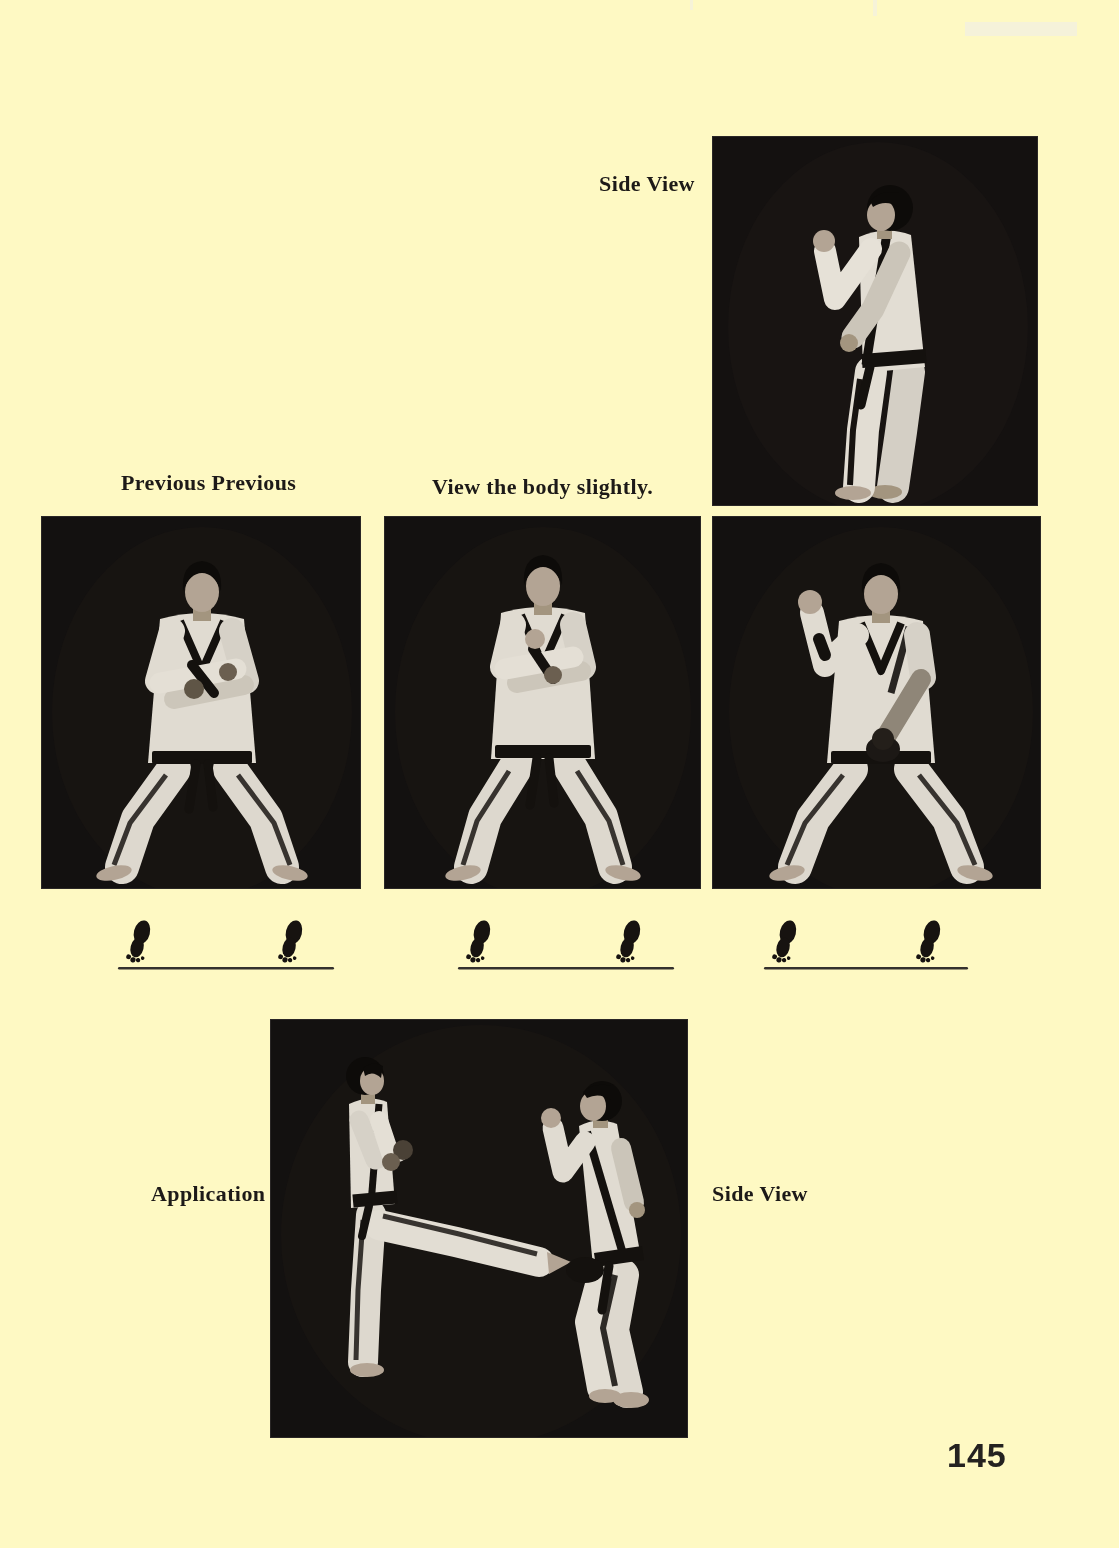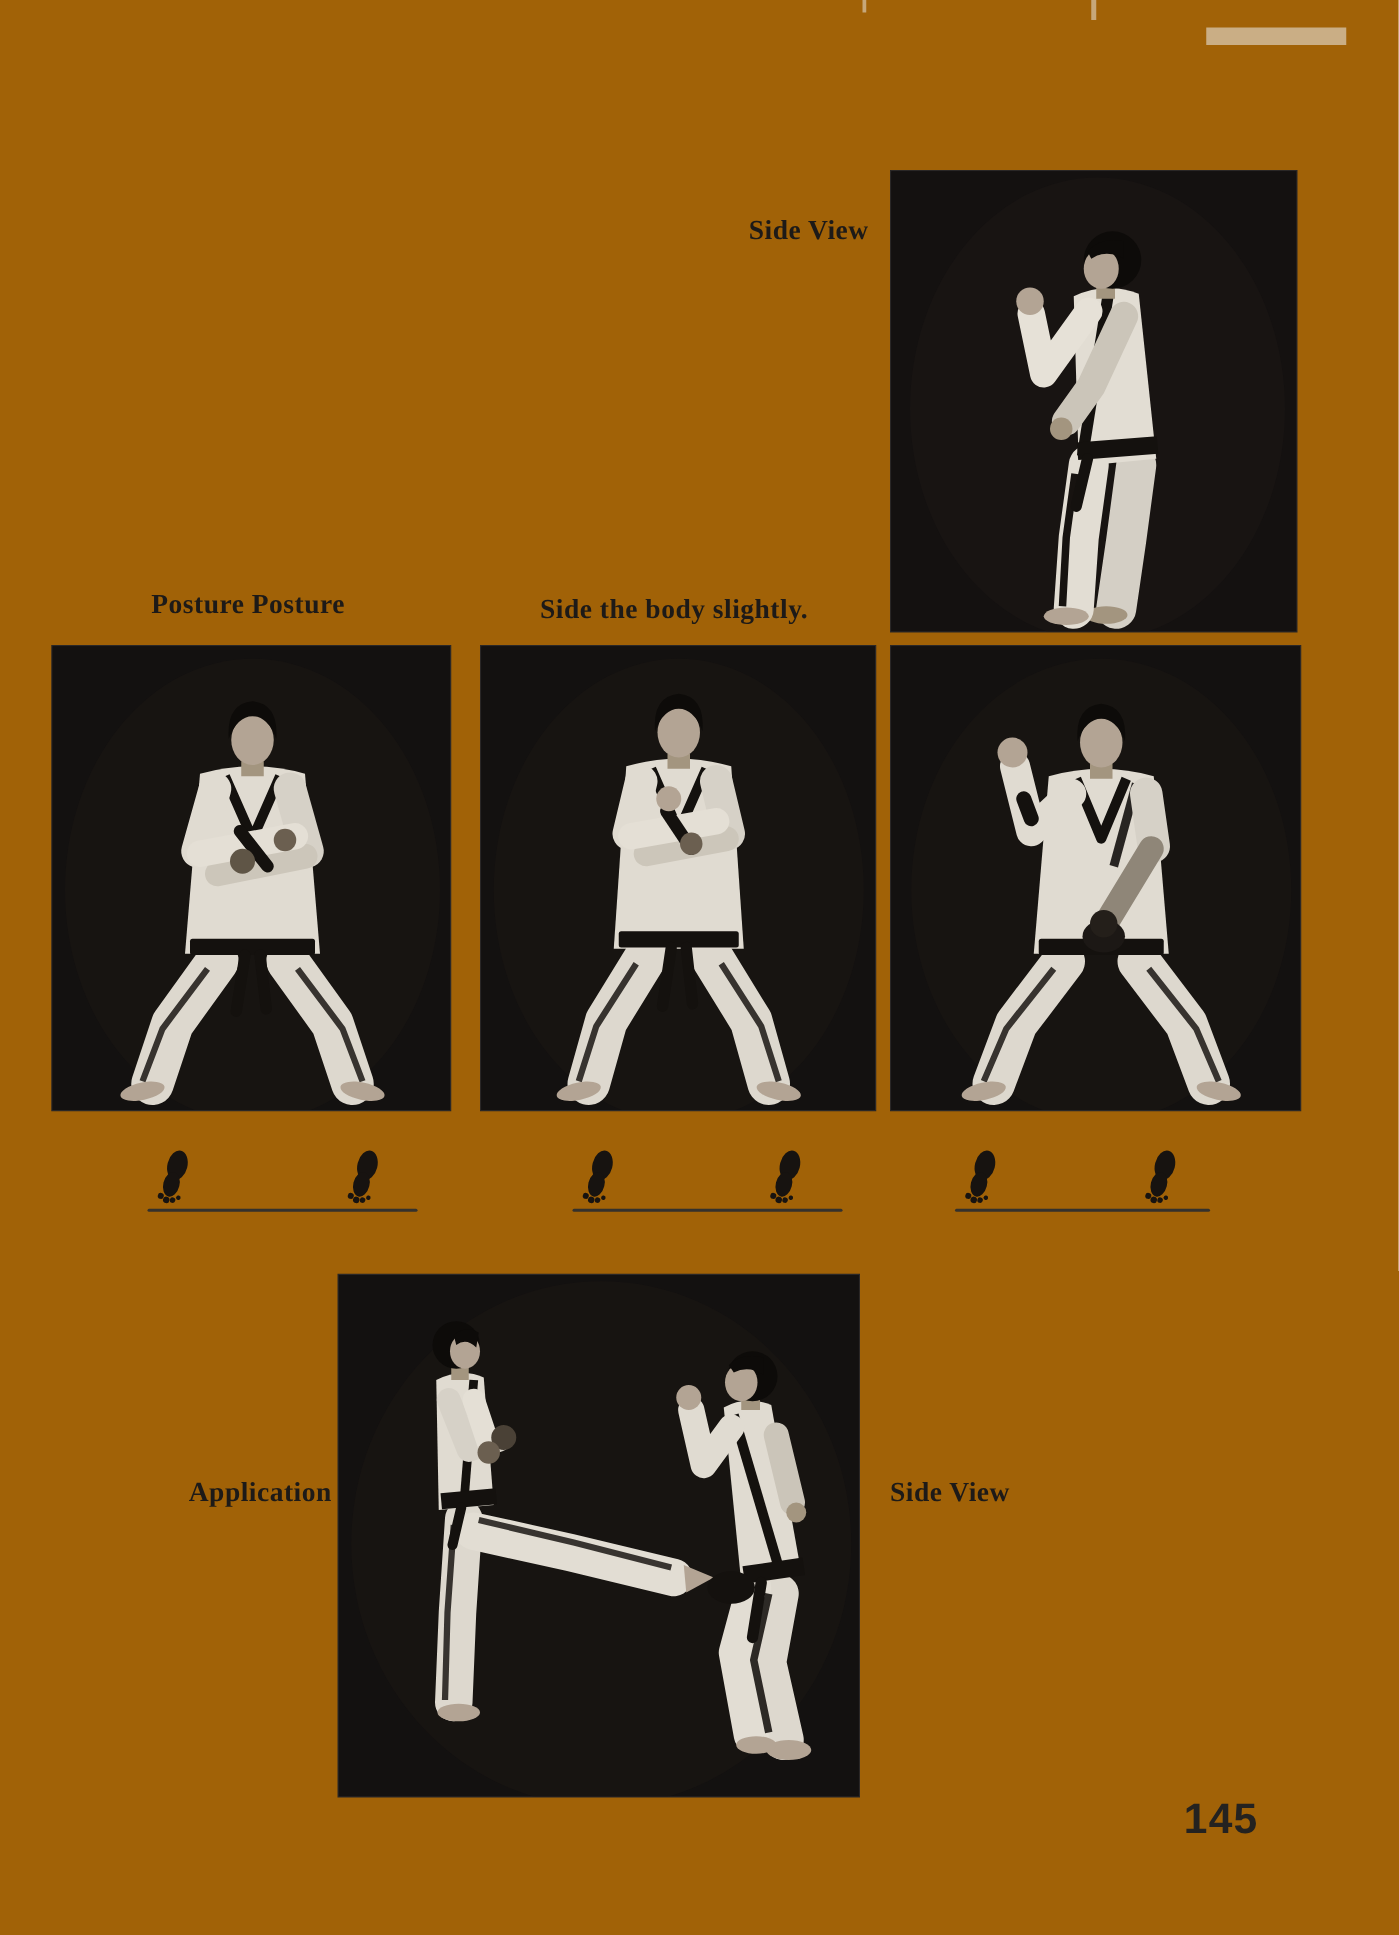--- a/index.html
+++ b/index.html
@@ -1,21 +1,21 @@
 <!DOCTYPE html>
 <html><head>
 <meta charset="utf-8">
 <style>
   * { margin: 0; padding: 0; box-sizing: border-box; }
   html, body { background: #ffffff; }
   .page {
     position: relative;
     width: 1119px;
     height: 1548px;
-    background: #a16207;
+    background: #fef9c3;
     overflow: hidden;
     font-family: "Liberation Serif", serif;
   }
   .label {
     position: absolute;
     font-family: "Liberation Serif", serif;
     font-weight: 700;
     font-size: 22px;
     color: #1d1a18;
     letter-spacing: 0.4px;
@@ -72,22 +72,22 @@
       <path d="M 158 112 L 122 162 L 112 114" stroke="#e6e1d7" stroke-width="22" fill="none" stroke-linecap="round" stroke-linejoin="round"></path>
       <circle cx="111" cy="104" r="11" fill="#b3a494"></circle>
 
       <rect x="164" y="88" width="15" height="14" fill="#a3957f"></rect>
       <circle cx="177" cy="71" r="23" fill="#0d0b09"></circle>
       <ellipse cx="168" cy="78" rx="14" ry="16" fill="#b3a494"></ellipse>
       <path d="M 157 64 Q 168 52 186 56 L 186 70 Q 172 62 160 70 Z" fill="#0d0b09"></path>
     </svg>
   </div>
 
-  <div class="label" style="left:121px;top:470px;">Posture Posture</div>
-  <div class="label" style="left:432px;top:474px;">Side the body slightly.</div>
+  <div class="label" style="left:121px;top:470px;">Previous Previous</div>
+  <div class="label" style="left:432px;top:474px;">View the body slightly.</div>
 
   <div class="photo" style="left:42px;top:517px;width:318px;height:371px;" role="img" aria-label="Front view, wide horse stance, forearms crossed in front of chest">
     <svg viewBox="0 0 318 371" preserveAspectRatio="none">
       <rect width="318" height="371" fill="#131110"></rect>
       <ellipse cx="160" cy="195" rx="150" ry="185" fill="#191613" opacity="0.7"></ellipse>
 
       <path d="M 132 252 L 96 302 L 80 350" stroke="#ddd8ce" stroke-width="34" fill="none" stroke-linecap="round" stroke-linejoin="round"></path>
       <path d="M 188 252 L 224 302 L 240 350" stroke="#ddd8ce" stroke-width="34" fill="none" stroke-linecap="round" stroke-linejoin="round"></path>
       <path d="M 124 258 L 88 306 L 72 348" stroke="#1a1613" stroke-width="5" fill="none" opacity="0.85"></path>
       <path d="M 196 258 L 232 306 L 248 348" stroke="#1a1613" stroke-width="5" fill="none" opacity="0.85"></path>

